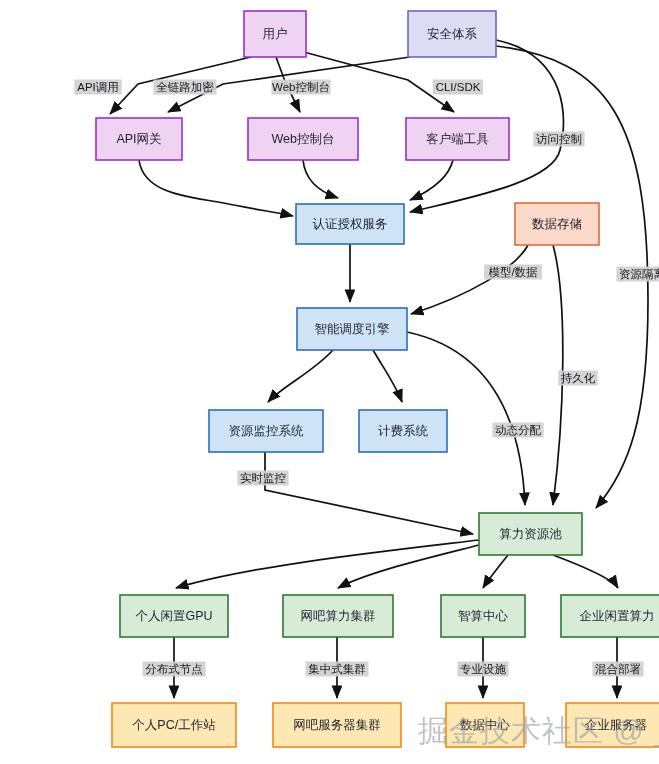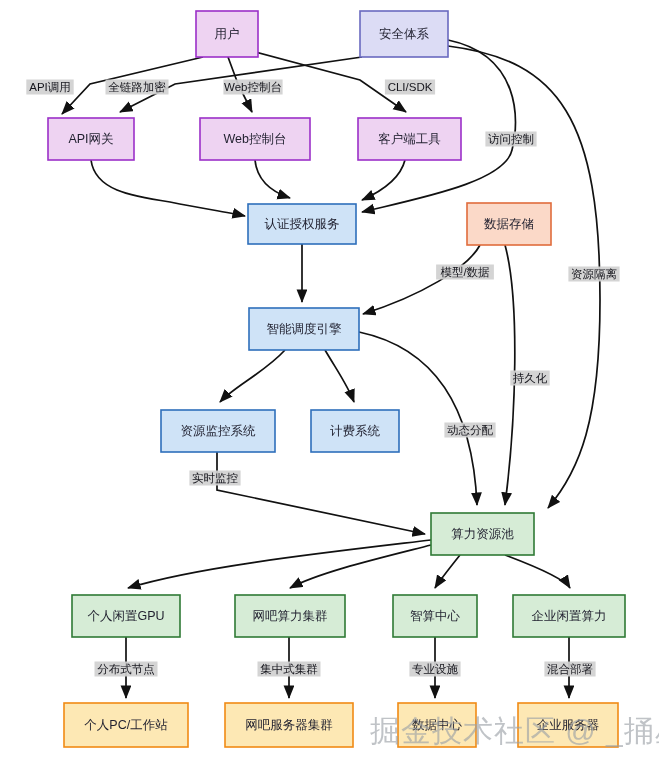--- a/index.html
+++ b/index.html
@@ -11,20 +11,21 @@
     width: 659px;
     height: 764px;
     font-family: "Liberation Sans", "DejaVu Sans", sans-serif;
     overflow: hidden;
     position: relative;
   }
   #diagram-root {
     position: relative;
     width: 541px;
     height: 764px;
+    margin-left: 48px;
   }
   svg#flow {
     position: absolute;
     top: 0;
     left: 0;
     width: 659px;
     height: 764px;
     display: block;
   }
   .node-rect {

